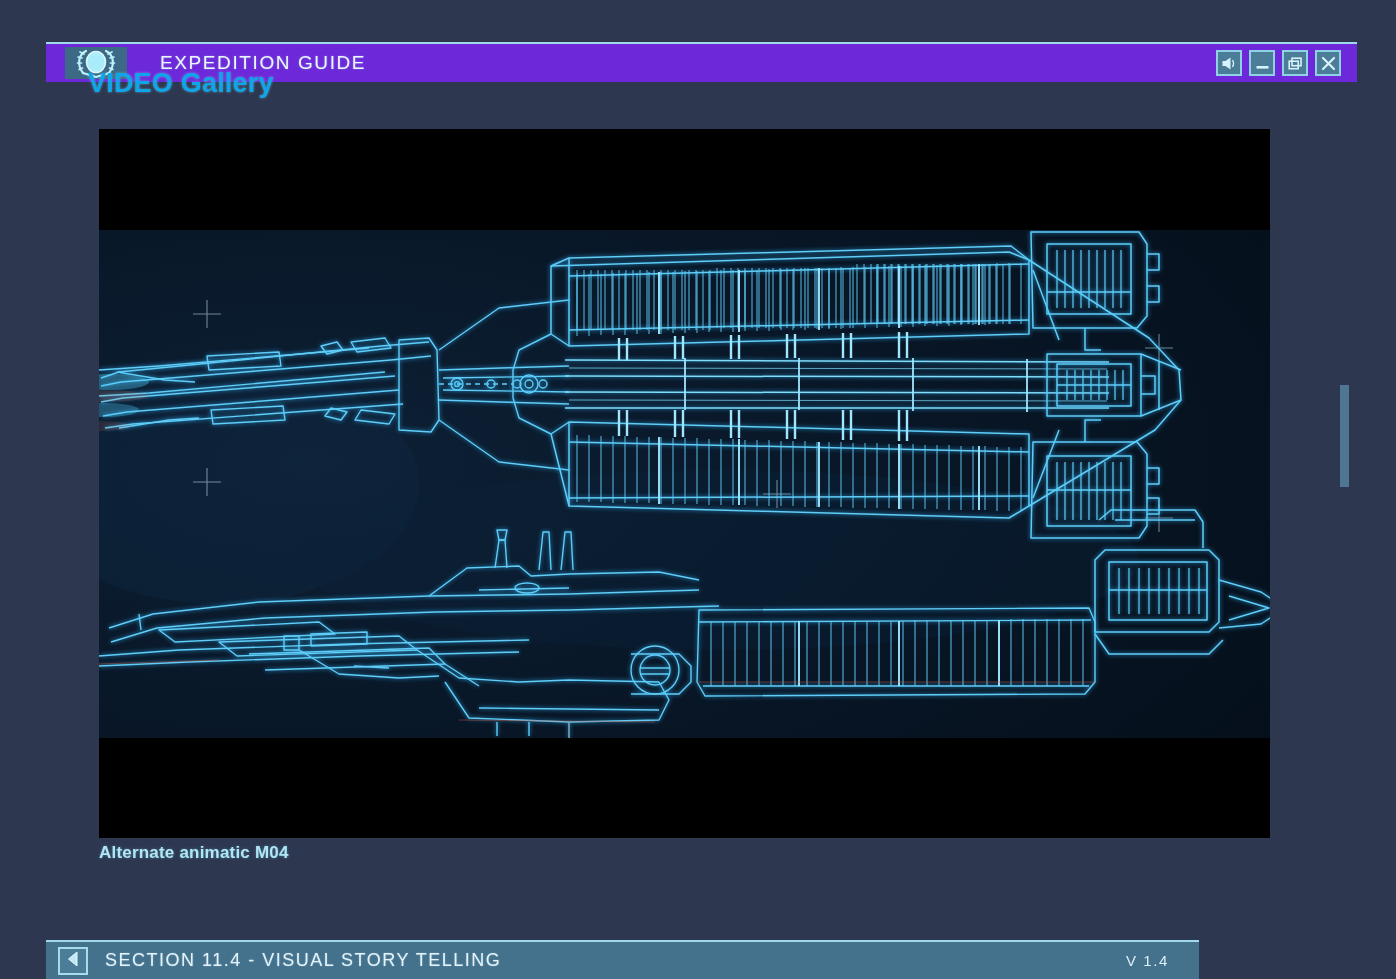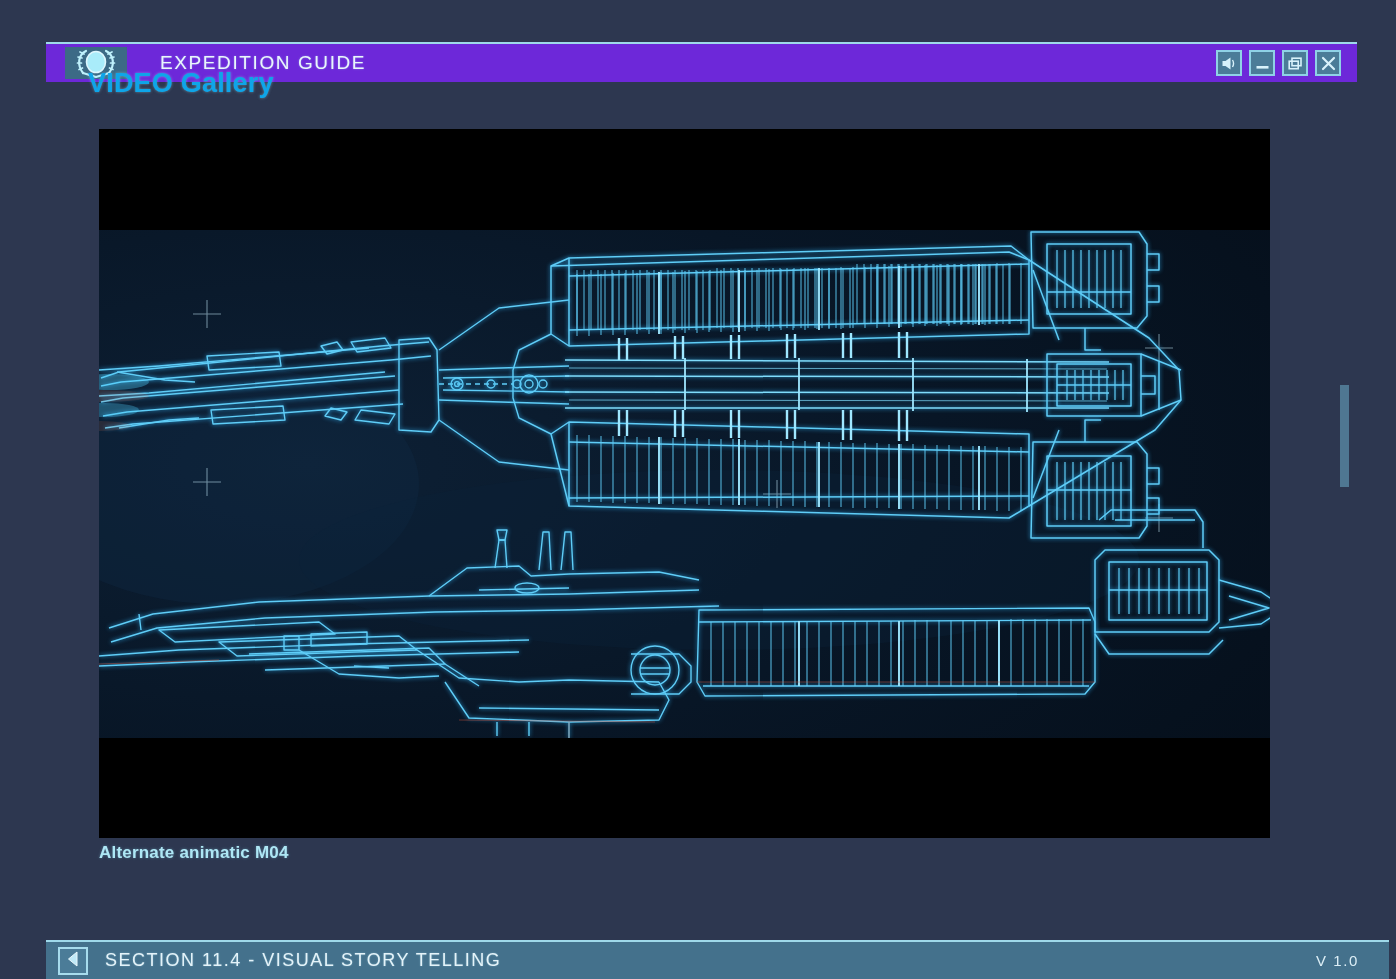--- a/index.html
+++ b/index.html
@@ -117,21 +117,21 @@
     left: 1340px; top: 385px;
     width: 9px; height: 102px;
     background: #4f7792;
     cursor: pointer;
   }
 
   
   #bottombar {
     position: absolute;
     left: 46px; top: 940px;
-    width: 1343px; height: 39px;
+    width: 1153px; height: 39px;
     background: #44718c;
     border-top: 2px solid #9fd9ea;
     display: flex; align-items: center;
   }
   #back-button {
     width: 30px; height: 28px;
     margin-left: 12px;
     border: 2px solid #a7dced;
     background: #4b7c98;
     display: flex; align-items: center; justify-content: center;
@@ -674,16 +674,16 @@
   <div id="bottom-right-fill"></div>
   <div id="bottombar">
     <div id="back-button">
       <span>
         <svg width="18" height="18" viewBox="0 0 18 18">
           <path d="M13 2 L4.5 9 L13 16 Z" fill="#bfe9f7" stroke="#e8f7fc" stroke-width="1"></path>
         </svg>
       </span>
     </div>
     <div id="section-label">SECTION 11.4 - VISUAL STORY TELLING</div>
-    <div id="version-label">V 1.0</div>
+    <div id="version-label">V 1.4</div>
   </div>
 
 </div>
 
 </body></html>

